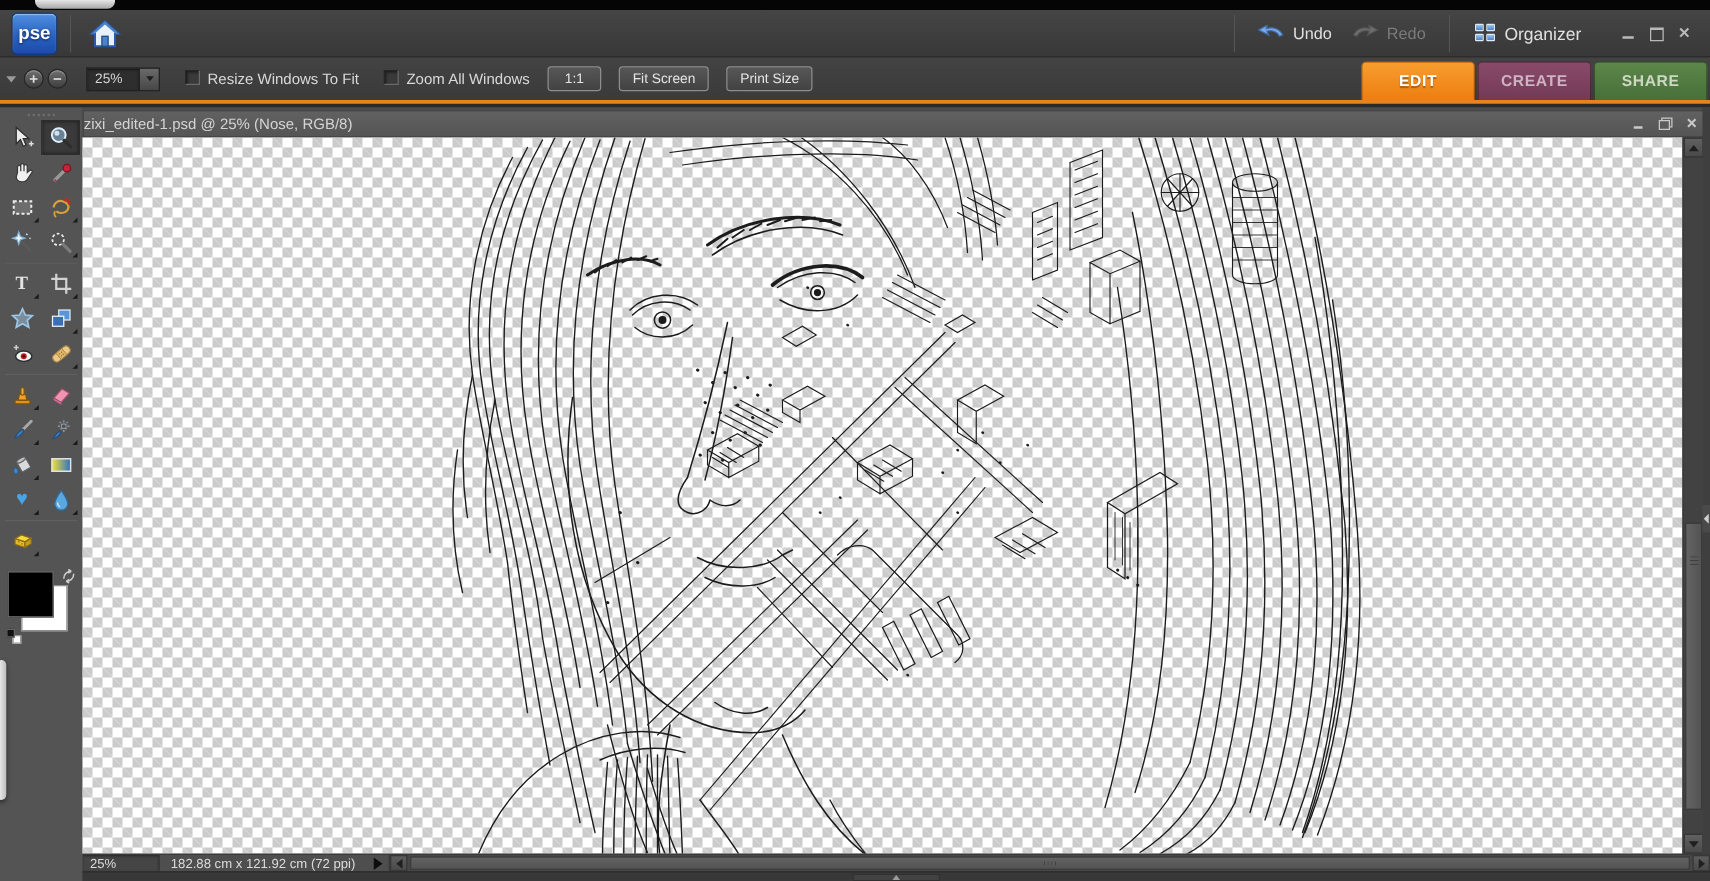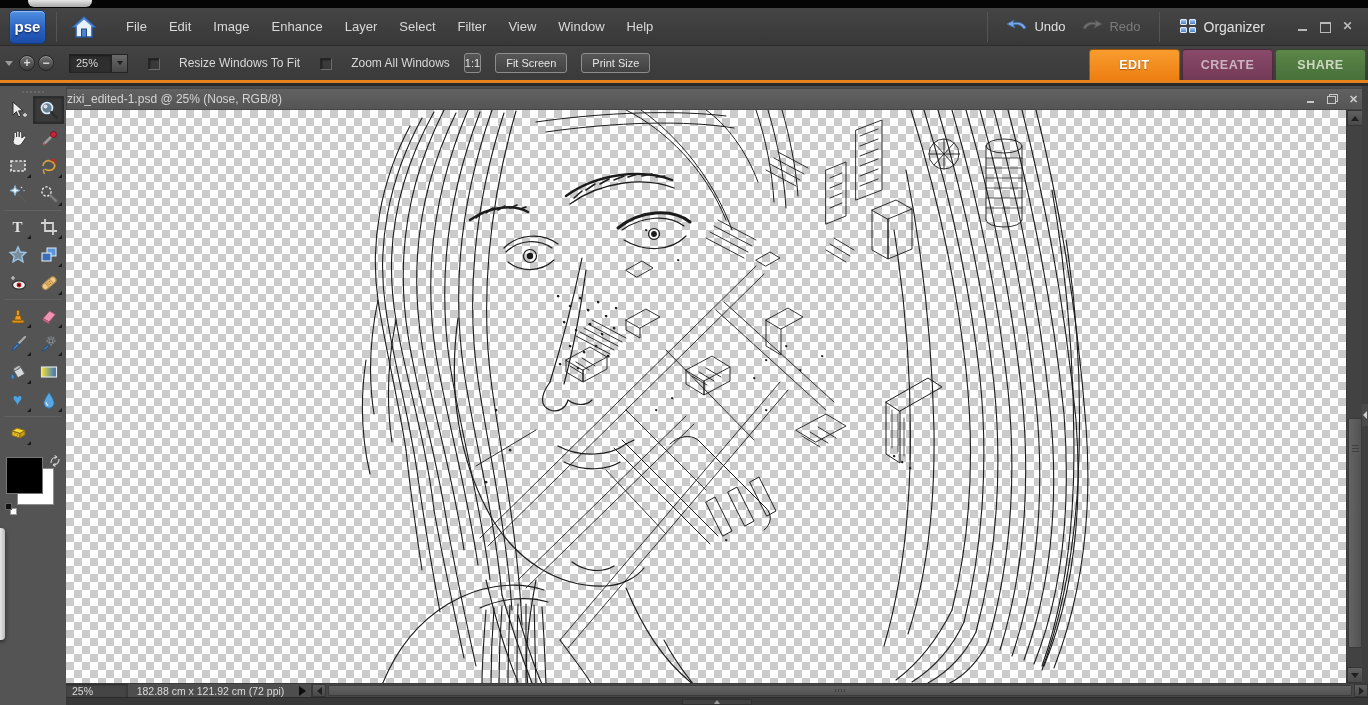--- a/index.html
+++ b/index.html
@@ -51,27 +51,27 @@
     display:flex; align-items:center; justify-content:center; line-height:1; margin-right:3px;
     box-shadow:inset 0 1px 1px rgba(255,255,255,.3); }
   .zoom-field { display:flex; margin:0 0 0 12px; height:19px; }
   .zoom-value { width:42px; background:#2e2e2e; border:1px solid #232323; border-right:none;
     color:#d6d6d6; font-size:11px; display:flex; align-items:center; padding-left:6px;
     box-shadow:inset 0 1px 2px rgba(0,0,0,.5); }
   .zoom-dd { width:17px; background:linear-gradient(#6a6a6a,#474747); border:1px solid #232323;
     display:flex; align-items:center; justify-content:center; }
   .zoom-dd i { width:0; height:0; border-left:3px solid transparent; border-right:3px solid transparent;
     border-top:4px solid #1d1d1d; }
-  .opt-check { display:flex; align-items:flex-end; gap:19px; margin-left:20px; color:#d8d8d8; font-size:12px; }
+  .opt-check { display:flex; align-items:flex-start; gap:6px; margin-left:20px; color:#d8d8d8; font-size:12px; }
   .checkbox { width:12px; height:12px; background:#3a3a3a; border:1px solid #262626;
     border-bottom-color:#6b6b6b; border-right-color:#6b6b6b; box-shadow:inset 1px 1px 2px rgba(0,0,0,.55); }
   .opt-btn { margin-left:14px; height:20px; padding:0 10px; border-radius:3px;
     border:1px solid #8d8d8d; background:linear-gradient(#575757,#424242);
     color:#e4e4e4; font-size:11px; display:flex; align-items:center; }
-  .opt-btn.sm { padding:0 0; }
+  .opt-btn.sm { padding:0 13px; }
 
   .mode-tabs { margin-left:auto; display:flex; height:31px; align-self:flex-end; }
   .mode-tab { width:91px; display:flex; align-items:center; justify-content:center;
     font-size:12.5px; font-weight:bold; letter-spacing:.5px;
     border-radius:4px 4px 0 0; margin-left:2px; border:1px solid rgba(0,0,0,.35); border-bottom:none; }
   .tab-edit { background:linear-gradient(#f89d2f,#ee7e11); color:#fff; text-shadow:0 1px 1px rgba(120,60,0,.6); }
   .tab-create { background:linear-gradient(#8a4a6a,#723a56); color:#cdb3c1; }
   .tab-share { background:linear-gradient(#5d864a,#47703a); color:#cdd8c2; margin-right:2px; }
 
   
@@ -174,32 +174,20 @@
 
   <div class="menubar">
     <div class="pse-logo">pse</div>
     <div class="mb-sep"></div>
     <div class="home-btn">
       <svg width="26" height="24" viewBox="0 0 26 24">
         <polygon points="13,2 24,12 21,12 21,22 5,22 5,12 2,12" fill="#e9f1fb" stroke="#2a5aa8" stroke-width="1.6"></polygon>
         <rect x="10.5" y="14" width="5" height="8" fill="#4a82cc" stroke="#20497e" stroke-width="1"></rect>
         <polygon points="13,2 24,12 21.5,12 13,4.5 4.5,12 2,12" fill="#4a82cc"></polygon>
       </svg>
-    </div>
-    <div class="menu-items">
-      <span class="menu-item">File</span>
-      <span class="menu-item">Edit</span>
-      <span class="menu-item">Image</span>
-      <span class="menu-item">Enhance</span>
-      <span class="menu-item">Layer</span>
-      <span class="menu-item">Select</span>
-      <span class="menu-item">Filter</span>
-      <span class="menu-item">View</span>
-      <span class="menu-item">Window</span>
-      <span class="menu-item">Help</span>
     </div>
     <div class="mb-right">
       <div class="mb-sep"></div>
       <div class="hist-btn enabled">
         <svg width="22" height="14" viewBox="0 0 22 14">
           <path d="M2,8 C4,3 10,1 15,3 L14,0 L21,4 L13,8 L14.5,5 C10.5,3.6 6,5.5 4.5,9 Z" fill="#7fa9e2" stroke="#3f6eae" stroke-width="1" transform="scale(-1,1) translate(-22,0)"></path>
         </svg>
         <span>Undo</span>
       </div>
       <div class="hist-btn disabled">

